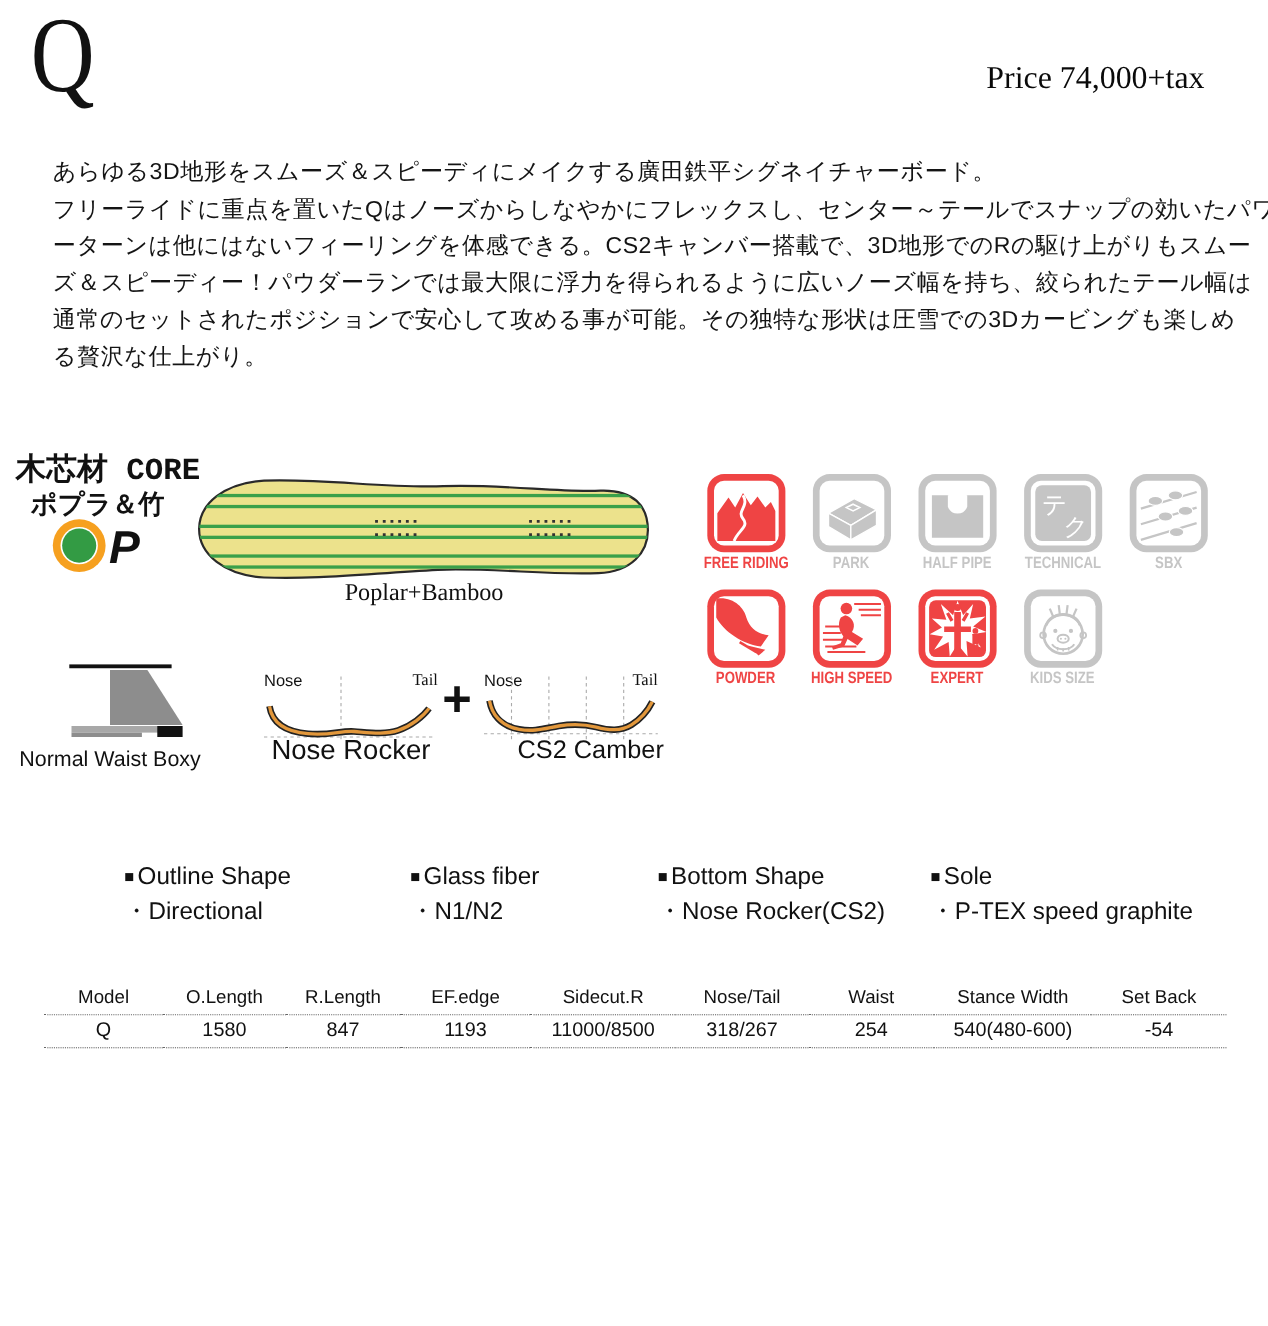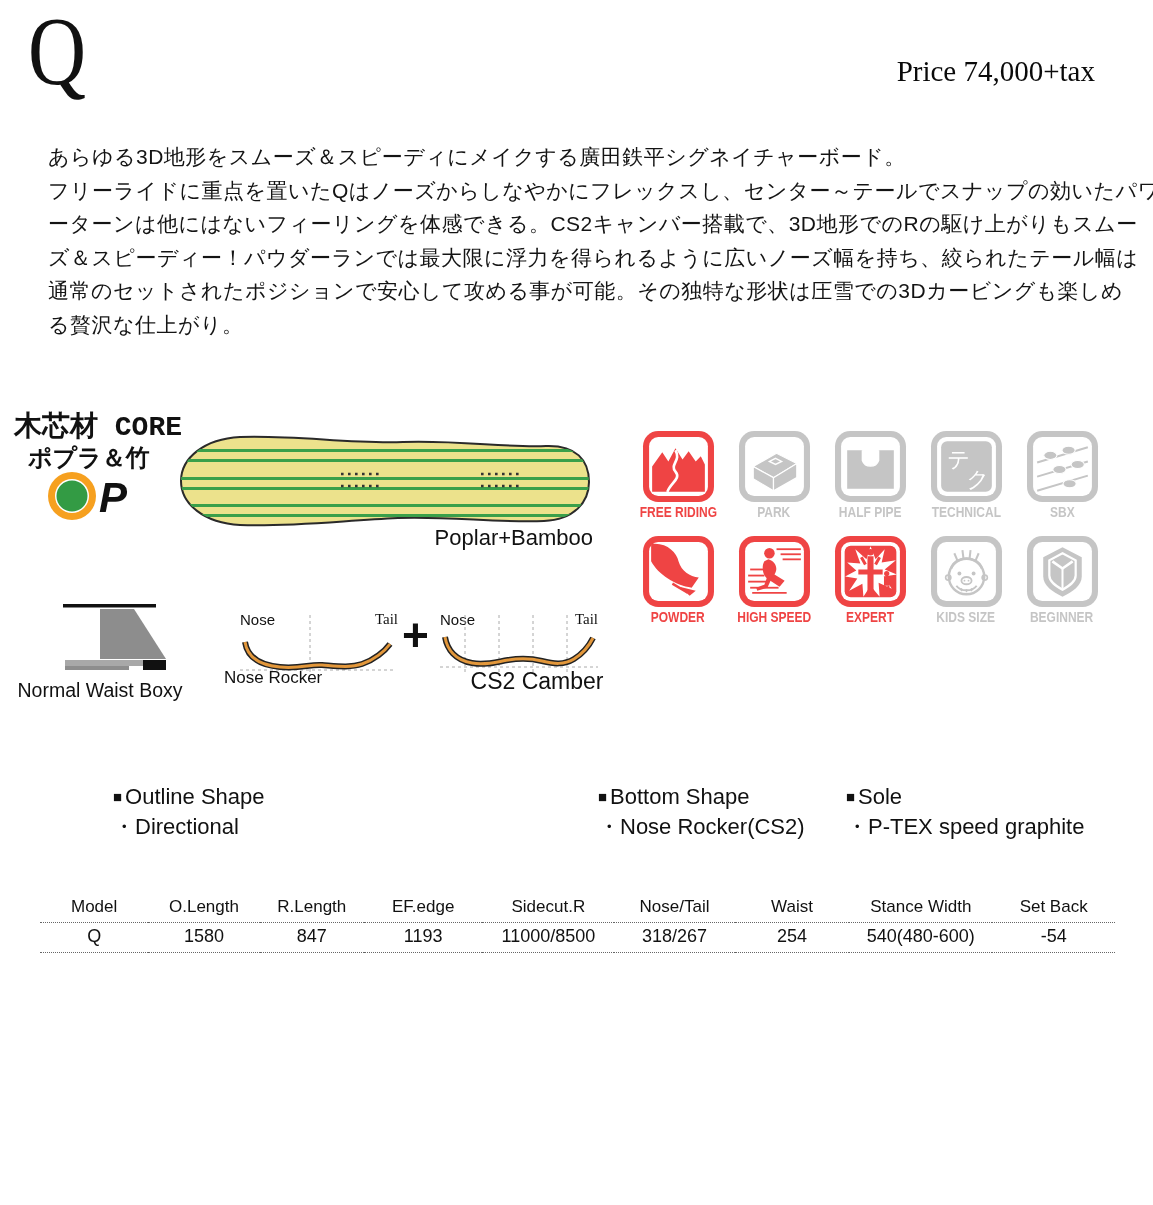--- a/index.html
+++ b/index.html
@@ -18,21 +18,21 @@
           white-space:pre; letter-spacing:.5px; color:#141414; }
 
   
   .core-head { position:absolute; left:14px; top:407px; font-size:28px; font-weight:bold;font-family:Liberation Mono, monospace; }
   .core-sub  { position:absolute; left:28px; top:442px; font-size:24px; font-weight:bold; }
   .core-logo { position:absolute; left:47px; top:471px; width:90px; height:50px; }
   .core-logo .p { position:absolute; left:52px; top:6px; font-size:42px; font-weight:bold;
                   font-style:italic; line-height:1; }
 
   .board-svg { position:absolute; left:178px; top:434px; width:415px; height:95px; }
-  .board-label { position:absolute; left:178px; top:525px; width:415px; text-align:right; font-size:22px; }
+  .board-label { position:absolute; left:178px; top:525px; width:415px; text-align:center; font-size:22px;font-family:Liberation Serif, serif; }
 
   
   .icon-grid { position:absolute; left:630px; top:430px; display:grid;
                grid-template-columns:repeat(5,96px); row-gap:13px; }
   .icon-cell { display:flex; flex-direction:column; align-items:center; height:92px; }
   .icon-cell svg { width:73px; height:73px; display:block; }
   .icon-label { font-size:15px; font-weight:bold; white-space:nowrap; transform:scaleX(.8);
                 transform-origin:center; margin-top:0; letter-spacing:0; }
   .icon-cell.active { color:#ef4444; }
   .icon-cell.inactive { color:#c5c5c5; }
@@ -40,21 +40,21 @@
   
   .sidewall-svg { position:absolute; left:50px; top:598px; width:125px; height:78px; }
   .sidewall-label { position:absolute; left:10px; top:679px; width:180px; text-align:center; font-size:19.5px; }
 
   .profile { position:absolute; top:598px; width:162px; height:70px;margin-top:11px; }
   .profile-1 { left:238px; } .profile-2 { left:438px; }
   .profile .nose { position:absolute; left:2px; top:2px; font-size:15px; }
   .profile .tail { position:absolute; right:2px; top:2px; font-size:15px;font-family:Liberation Serif, serif; }
   .profile svg { position:absolute; left:0; top:0; width:162px; height:70px; }
   .plus-sign { position:absolute; left:402px; top:612px; font-size:46px; font-weight:bold; line-height:1; }
-  .profile-label-1 { position:absolute; left:224px; top:668px; width:162px; text-align:left; font-size:17px; }
+  .profile-label-1 { position:absolute; left:238px; top:668px; width:162px; text-align:center; font-size:25px; }
   .profile-label-2 { position:absolute; left:456px; top:668px; width:162px; text-align:center; font-size:23px; }
 
   
   .spec-col { position:absolute; top:782px; font-size:22px; line-height:30px; }
   .spec-col-1 { left:113px; } .spec-col-2 { left:373px; } .spec-col-3 { left:598px; } .spec-col-4 { left:846px; }
   .spec-col .sq { font-size:15px; vertical-align:2px; margin-right:3px; }
 
   
   .spec-table { position:absolute; left:40px; top:894px; width:1075px; border-collapse:collapse; table-layout:fixed; }
   .spec-table th, .spec-table td { text-align:center; font-weight:normal; padding:3px 0 5px 0; }
@@ -249,31 +249,20 @@
         <circle cx="34" cy="45" r=".9" fill="currentColor"></circle>
           <circle cx="38" cy="45" r=".9" fill="currentColor"></circle>
         <path d="M26 50 C30 56 42 56 46 50" fill="none" stroke="currentColor" stroke-width="1.8"></path>
         <path d="M31 52.5 v3 M36 53.5 v3 M41 52.5 v3" stroke="currentColor" stroke-width="1.4"></path>
         <circle cx="18" cy="42" r="2.6" fill="none" stroke="currentColor" stroke-width="1.6"></circle>
         <circle cx="54" cy="42" r="2.6" fill="none" stroke="currentColor" stroke-width="1.6"></circle>
       </svg>
       <div class="icon-label">KIDS SIZE</div>
     </div>
 
-    <div class="icon-cell inactive">
-      <svg viewBox="0 0 72 72">
-        <rect x="1" y="1" width="70" height="70" rx="15" fill="currentColor"></rect>
-        <rect x="7" y="7" width="58" height="58" rx="9" fill="#fff"></rect>
-        <path d="M36 12 L55 22 V41 C55 50 46 56 36 61 C26 56 17 50 17 41 V22 Z" fill="currentColor"></path>
-        <path d="M36 18 L49 25 V40 C49 46 43 50 36 54 C29 50 23 46 23 40 V25 Z" fill="none" stroke="#fff" stroke-width="2.2"></path>
-        <path d="M26 26 L36 33 L46 26" fill="none" stroke="#fff" stroke-width="2.6"></path>
-        <line x1="36" y1="33" x2="36" y2="53" stroke="#fff" stroke-width="2"></line>
-      </svg>
-      <div class="icon-label">BEGINNER</div>
-    </div>
 
   </div>
 
   <svg class="sidewall-svg" viewBox="0 0 125 78">
     <rect x="13" y="6" width="93" height="3.5" fill="#111"></rect>
     <polygon points="50,11 84,11 116,61 50,61" fill="#8d8d8d"></polygon>
     <rect x="15" y="62" width="79" height="6" fill="#a8a8a8"></rect>
     <rect x="15" y="68" width="64" height="4" fill="#8d8d8d"></rect>
     <rect x="93" y="62" width="23" height="10" fill="#111"></rect>
   </svg>
@@ -305,20 +294,24 @@
       </g>
       <path d="M7 28 C9 40 17 51 34 54 C48 56.5 58 53 70 51 C82 49 92 49 104 52 C116 55 126 56 136 50 C144 45 151 37 155 29" fill="none" stroke="#222" stroke-width="6"></path>
       <path d="M7 28 C9 40 17 51 34 54 C48 56.5 58 53 70 51 C82 49 92 49 104 52 C116 55 126 56 136 50 C144 45 151 37 155 29" fill="none" stroke-width="3" stroke="#e2973b"></path>
     </svg>
   </div>
   <div class="profile-label-2">CS2 Camber</div>
 
   <div class="spec-col spec-col-1">
     <div><span class="sq">■</span><span>Outline Shape</span></div>
     <div><span>・</span><span>Directional</span></div>
+  </div>
+  <div class="spec-col spec-col-2">
+    <div><span class="sq">■</span><span>Glass fiber</span></div>
+    <div><span>・</span><span>N1/N2</span></div>
   </div>
   <div class="spec-col spec-col-3">
     <div><span class="sq">■</span><span>Bottom Shape</span></div>
     <div><span>・</span><span>Nose Rocker(CS2)</span></div>
   </div>
   <div class="spec-col spec-col-4">
     <div><span class="sq">■</span><span>Sole</span></div>
     <div><span>・</span><span>P-TEX speed graphite</span></div>
   </div>
 

